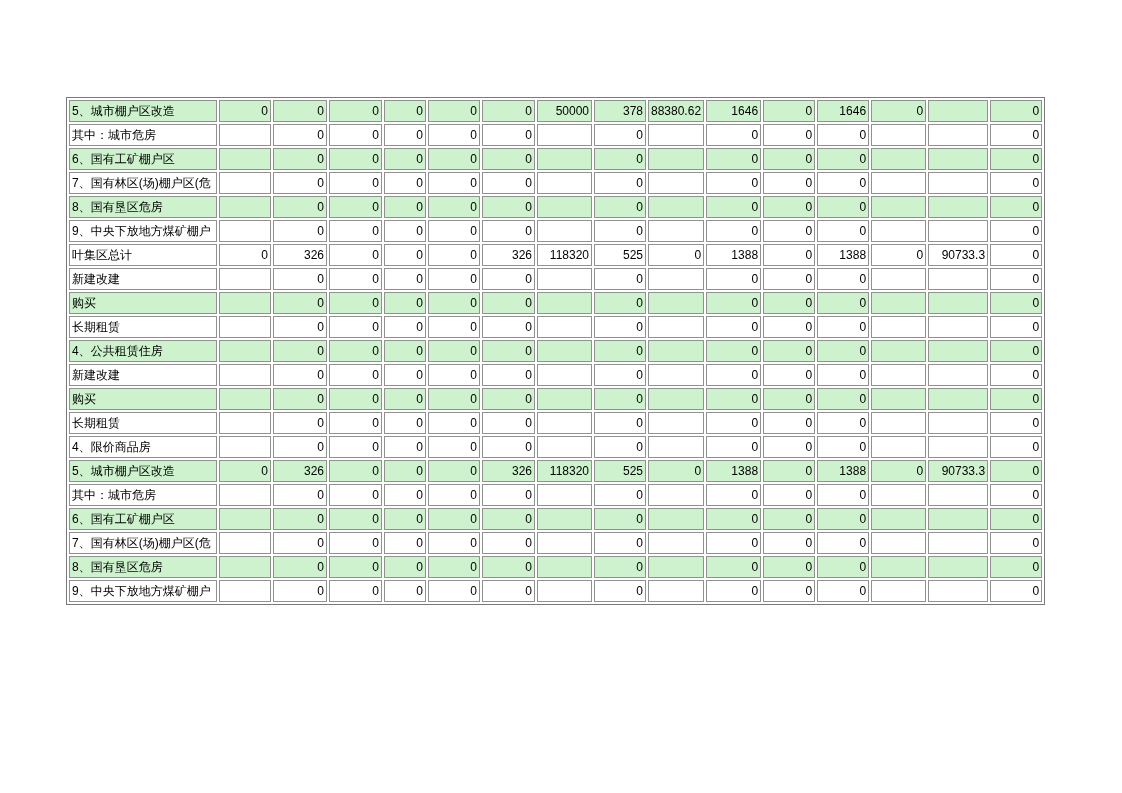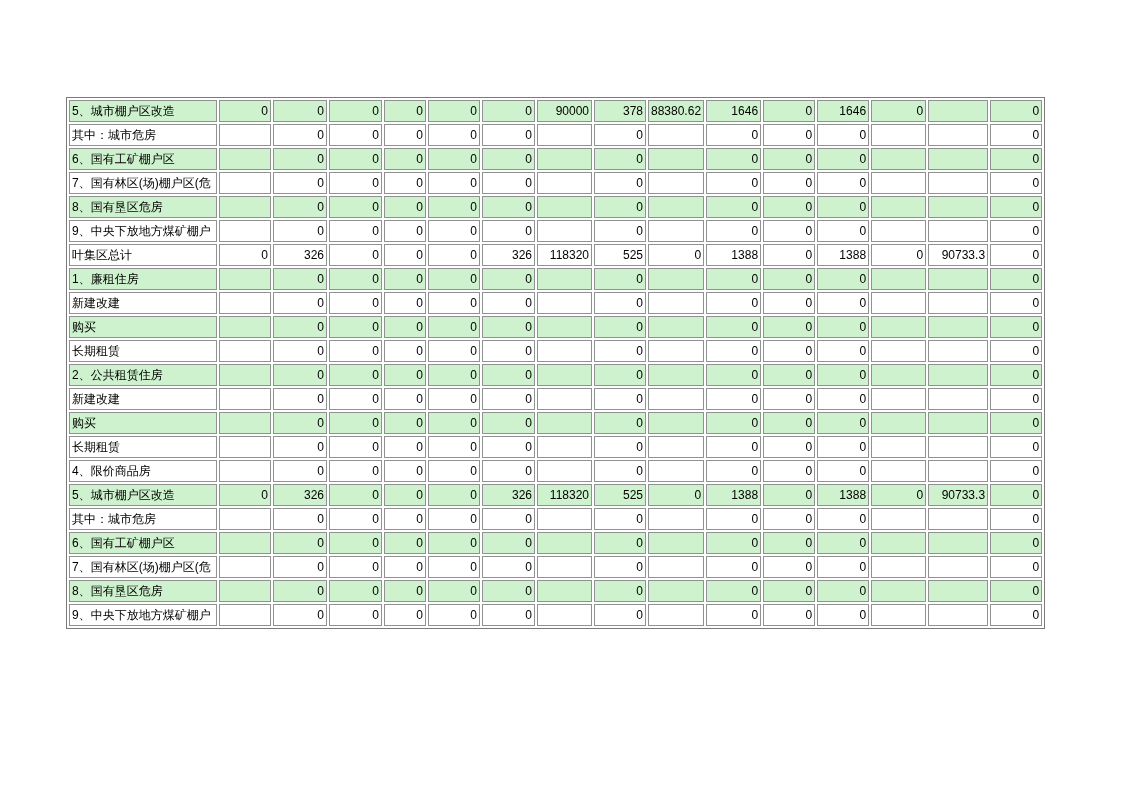--- a/index.html
+++ b/index.html
@@ -88,21 +88,21 @@
     </colgroup>
     <tbody id="table-body">
         <tr class="green">
           <td class="label-cell">5、城市棚户区改造</td>
           <td class="num-cell">0</td>
           <td class="num-cell">0</td>
           <td class="num-cell">0</td>
           <td class="num-cell">0</td>
           <td class="num-cell">0</td>
           <td class="num-cell">0</td>
-          <td class="num-cell">90000</td>
+          <td class="num-cell">50000</td>
           <td class="num-cell">378</td>
           <td class="num-cell">88380.62</td>
           <td class="num-cell">1646</td>
           <td class="num-cell">0</td>
           <td class="num-cell">1646</td>
           <td class="num-cell">0</td>
           <td class="num-cell"></td>
           <td class="num-cell">0</td>
         </tr>
         <tr class="white">
@@ -206,38 +206,20 @@
           <td class="num-cell">118320</td>
           <td class="num-cell">525</td>
           <td class="num-cell">0</td>
           <td class="num-cell">1388</td>
           <td class="num-cell">0</td>
           <td class="num-cell">1388</td>
           <td class="num-cell">0</td>
           <td class="num-cell">90733.3</td>
           <td class="num-cell">0</td>
         </tr>
-        <tr class="green">
-          <td class="label-cell">1、廉租住房</td>
-          <td class="num-cell"></td>
-          <td class="num-cell">0</td>
-          <td class="num-cell">0</td>
-          <td class="num-cell">0</td>
-          <td class="num-cell">0</td>
-          <td class="num-cell">0</td>
-          <td class="num-cell"></td>
-          <td class="num-cell">0</td>
-          <td class="num-cell"></td>
-          <td class="num-cell">0</td>
-          <td class="num-cell">0</td>
-          <td class="num-cell">0</td>
-          <td class="num-cell"></td>
-          <td class="num-cell"></td>
-          <td class="num-cell">0</td>
-        </tr>
         <tr class="white">
           <td class="label-cell">新建改建</td>
           <td class="num-cell"></td>
           <td class="num-cell">0</td>
           <td class="num-cell">0</td>
           <td class="num-cell">0</td>
           <td class="num-cell">0</td>
           <td class="num-cell">0</td>
           <td class="num-cell"></td>
           <td class="num-cell">0</td>
@@ -279,21 +261,21 @@
           <td class="num-cell">0</td>
           <td class="num-cell"></td>
           <td class="num-cell">0</td>
           <td class="num-cell">0</td>
           <td class="num-cell">0</td>
           <td class="num-cell"></td>
           <td class="num-cell"></td>
           <td class="num-cell">0</td>
         </tr>
         <tr class="green">
-          <td class="label-cell">2、公共租赁住房</td>
+          <td class="label-cell">4、公共租赁住房</td>
           <td class="num-cell"></td>
           <td class="num-cell">0</td>
           <td class="num-cell">0</td>
           <td class="num-cell">0</td>
           <td class="num-cell">0</td>
           <td class="num-cell">0</td>
           <td class="num-cell"></td>
           <td class="num-cell">0</td>
           <td class="num-cell"></td>
           <td class="num-cell">0</td>

